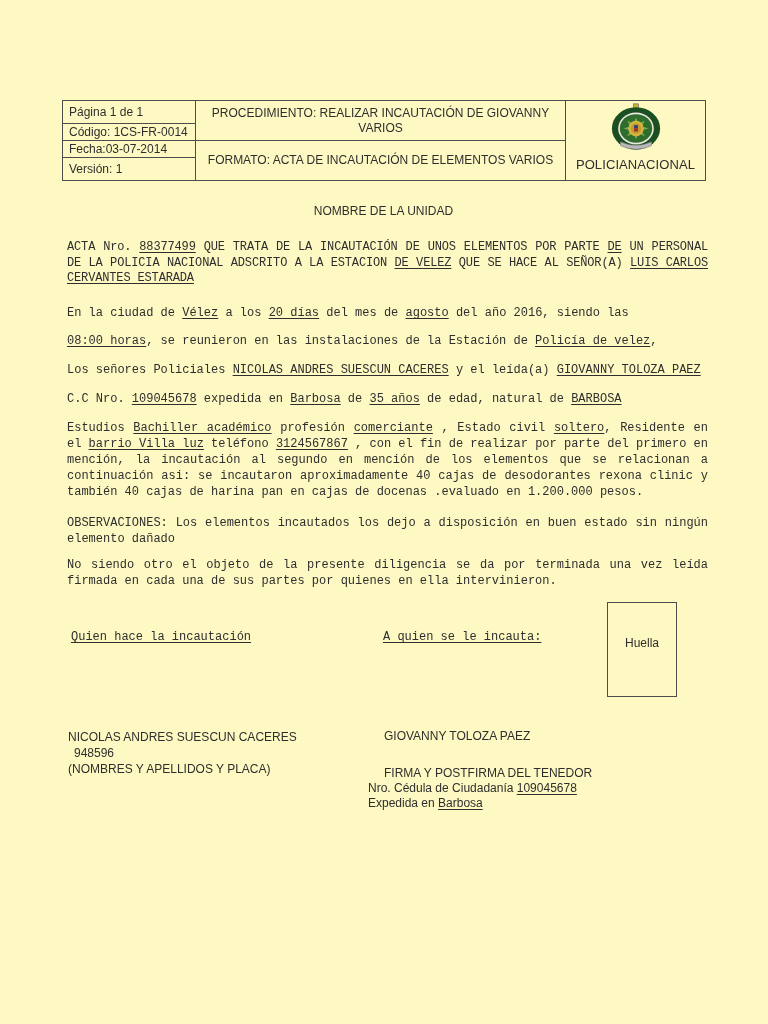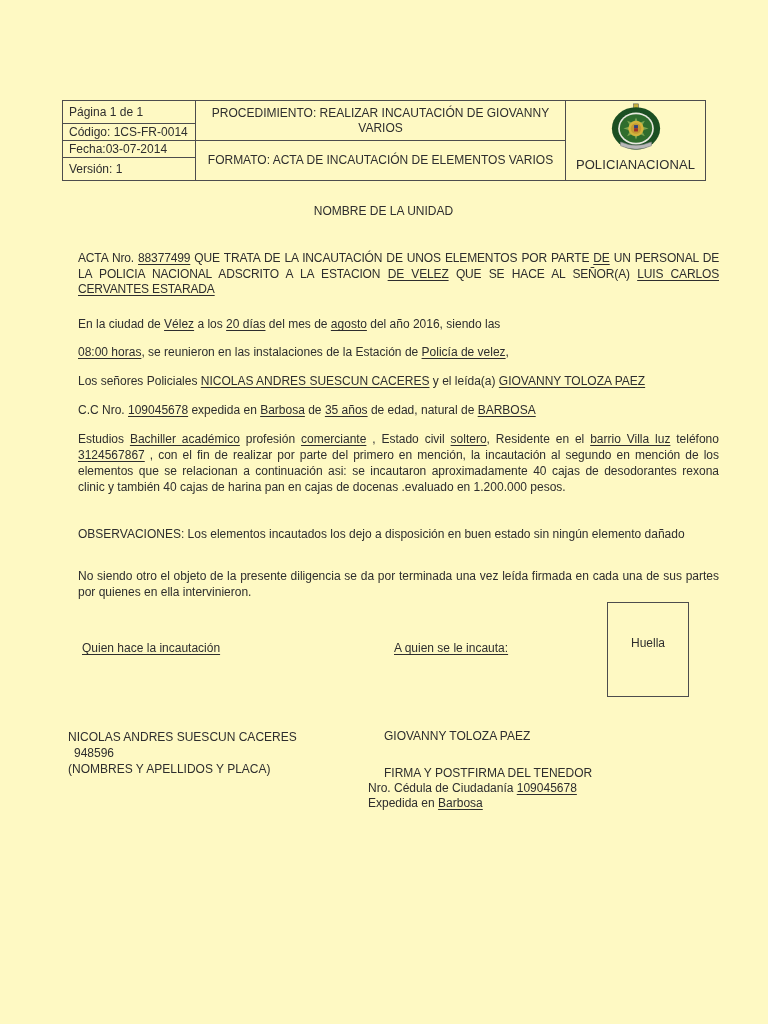--- a/index.html
+++ b/index.html
@@ -1,38 +1,38 @@
 <!DOCTYPE html>
 <html><head>
 <meta charset="utf-8">
 <style>
   html,body{margin:0;padding:0;background:#ffffff;}
   .page{
     position:relative;width:768px;height:1024px;background:#fef9c3;overflow:hidden;
     font-family:"Liberation Sans", sans-serif;color:#2e2e2e;font-size:12px;
   }
   .abs{position:absolute;}
-  p{margin:12px;}
+  p{margin:1px;font-family:Liberation Mono, monospace;}
   u,.useg{text-decoration:underline;text-underline-offset:2px;}
 
   
   .hdr-table{border-collapse:collapse;table-layout:fixed;width:643px;}
   .hdr-table td{border:1.6px solid #4d4d4d;padding:0 6px;vertical-align:middle;font-size:12px;}
   .hdr-table td.c{text-align:center;line-height:14.5px;padding:0 10px;}
   .hdr-table td.logo-cell{padding:2px 2px 0 2px;text-align:center;vertical-align:top;}
   .logo-wrap{display:flex;flex-direction:column;align-items:center;}
   .logo-label{font-size:13px;word-spacing:-3px;letter-spacing:0.1px;margin-top:2px;white-space:nowrap;}
 
   .title-line{width:643px;text-align:center;}
   .par{width:641px;text-align:justify;line-height:15.6px;}
   .caps{letter-spacing:-0.15px;}
   .par5{line-height:16px;}
 
   .huella-box{
-    width:82px;height:95px;border:1.7px solid #4d4d4d;
+    width:70px;height:95px;border:1.7px solid #4d4d4d;
     display:flex;align-items:center;justify-content:center;padding-bottom:14px;box-sizing:border-box;
   }
   .sig-line{white-space:nowrap;}
   .sig-block{line-height:16px;white-space:nowrap;}
   .sig-block .indent6{padding-left:6px;}
   .sig-block-r{line-height:15px;white-space:nowrap;}
   .sig-block-r .indent16{padding-left:16px;}
   .gap21{height:22px;}
 </style>
 </head>

